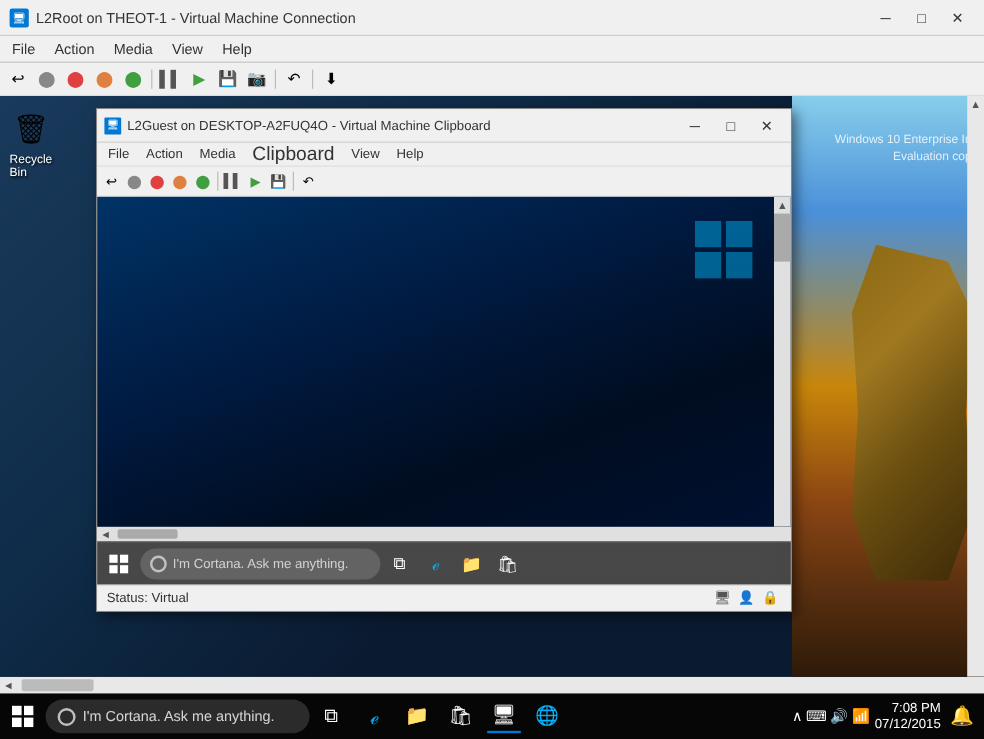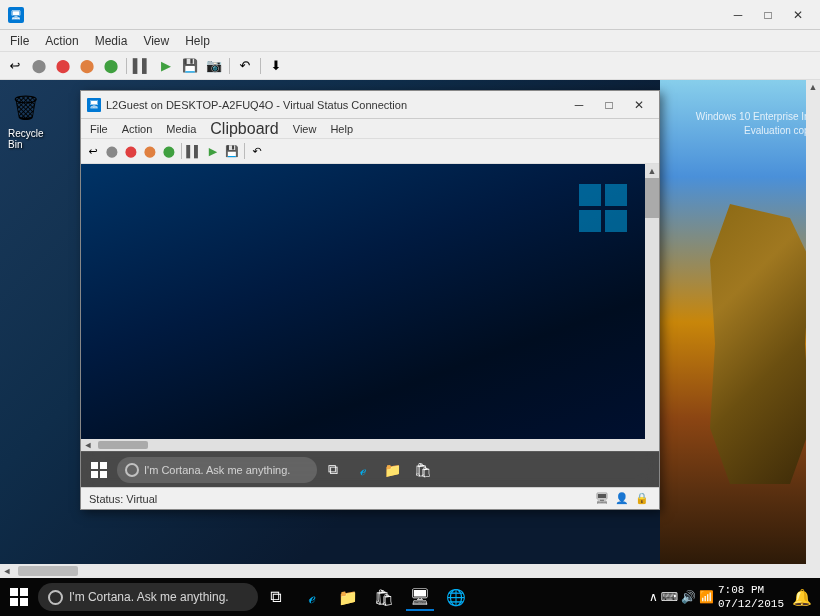--- a/index.html
+++ b/index.html
@@ -439,24 +439,23 @@
       color: white;
       font-size: 11px;
     }
     .sys-tray-icon {
       font-size: 12px;
       color: white;
     }
     .clock-area {
       color: white;
       font-size: 11px;
-      text-align: left;
+      text-align: right;
       line-height: 1.3;
       cursor: pointer;
-      font-family: Liberation Mono, monospace;
     }
 
     
     .outer-scrollbar-h {
       height: 14px;
       background: #e8e8e8;
       display: flex;
       align-items: center;
     }
     .scrollbar-h-thumb {
@@ -501,20 +500,21 @@
     }
   </style>
 </head>
 <body>
 
 <div class="outer-vm">
 
   <div class="title-bar-outer">
     <div class="title-bar-left">
       <div class="vm-icon">🖥</div>
+      <span class="title-text">L2Root on THEOT-1 - Virtual Machine Connection</span>
     </div>
     <div class="title-bar-controls">
       <button class="title-btn">─</button>
       <button class="title-btn">□</button>
       <button class="title-btn close">✕</button>
     </div>
   </div>
 
   <div class="menu-bar-outer">
     <span class="menu-item">File</span>
@@ -556,21 +556,21 @@
     <div class="recycle-bin">
       <div class="recycle-icon">🗑</div>
       <span class="recycle-label">Recycle<br>Bin</span>
     </div>
 
     <div class="inner-vm">
 
       <div class="title-bar-inner">
         <div class="title-bar-inner-left">
           <div class="inner-vm-icon">🖥</div>
-          <span style="font-size:11px;color:#333;">L2Guest on DESKTOP-A2FUQ4O - Virtual Status Connection</span>
+          <span style="font-size:11px;color:#333;">L2Guest on DESKTOP-A2FUQ4O - Virtual Machine Clipboard</span>
         </div>
         <div class="title-bar-controls">
           <button class="title-btn">─</button>
           <button class="title-btn">□</button>
           <button class="title-btn close">✕</button>
         </div>
       </div>
 
       <div class="menu-bar-inner">
         <span class="menu-item" style="font-size:11px;">File</span>

